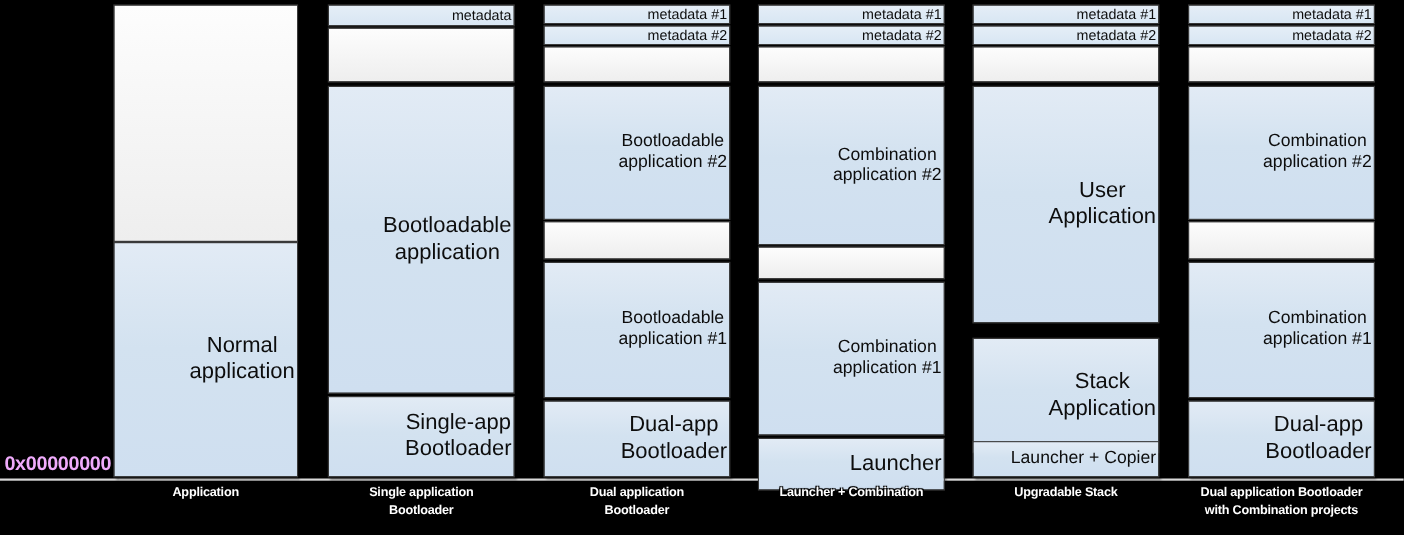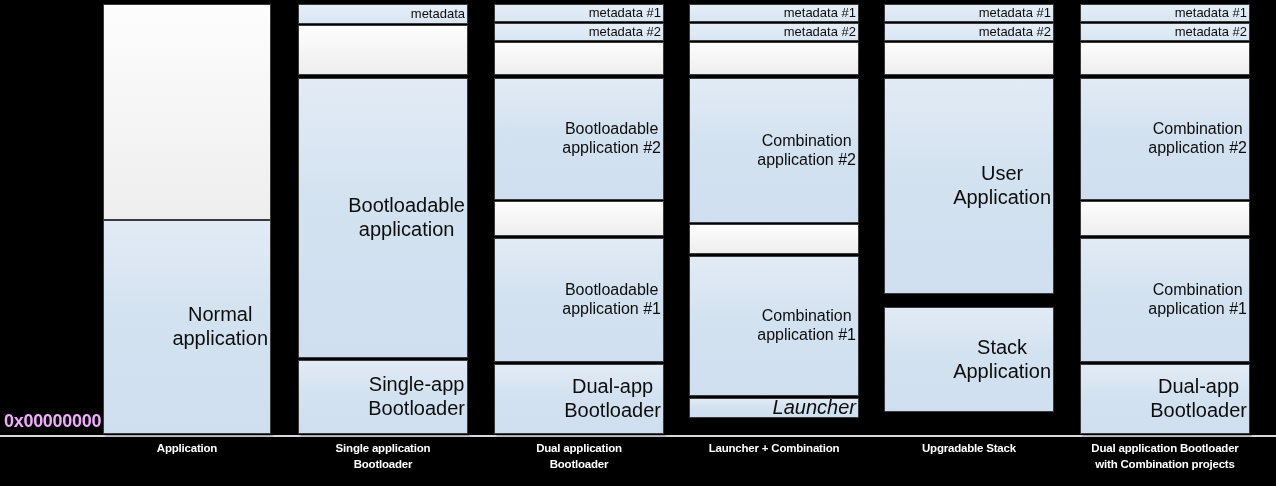--- a/index.html
+++ b/index.html
@@ -163,40 +163,43 @@
             <span class="txt">metadata #2</span>
           </div>
           <div class="blk empty" style="top: 38px; height: 33px;"></div>
           <div class="blk filled size-md" style="top: 74px; height: 145px;">
             <span class="txt">Combination<br>application #2</span>
           </div>
           <div class="blk empty" style="top: 220px; height: 30px;"></div>
           <div class="blk filled size-md" style="top: 252px; height: 140px;">
             <span class="txt">Combination<br>application #1</span>
           </div>
-          <div class="blk filled size-lg" style="top: 394px; height: 20px; font-style: italic;">
+          <div class="blk filled size-lg" style="top: 394px; height: 48px;">
             <span class="txt">Launcher</span>
           </div>
         </div>
       </div>
       <div class="caption" style="left: 689px; width: 170px;">Launcher + Combination</div>
       <div class="column" style="left: 884px; width: 170px;">
         <div class="stack">
           <div class="blk filled meta" style="top: 0px; height: 18px;">
             <span class="txt">metadata #1</span>
           </div>
           <div class="blk filled meta" style="top: 19px; height: 18px;">
             <span class="txt">metadata #2</span>
           </div>
           <div class="blk empty" style="top: 38px; height: 33px;"></div>
           <div class="blk filled size-lg" style="top: 74px; height: 216px;">
             <span class="txt">User<br>Application</span>
           </div>
           <div class="blk filled size-lg" style="top: 303px; height: 105px;">
             <span class="txt">Stack<br>Application</span>
+          </div>
+          <div class="blk filled size-md" style="top: 397px; height: 33px;">
+            <span class="txt">Launcher + Copier</span>
           </div>
         </div>
       </div>
       <div class="caption" style="left: 884px; width: 170px;">Upgradable Stack</div>
       <div class="column" style="left: 1080px; width: 170px;">
         <div class="stack">
           <div class="blk filled meta" style="top: 0px; height: 18px;">
             <span class="txt">metadata #1</span>
           </div>
           <div class="blk filled meta" style="top: 19px; height: 18px;">

